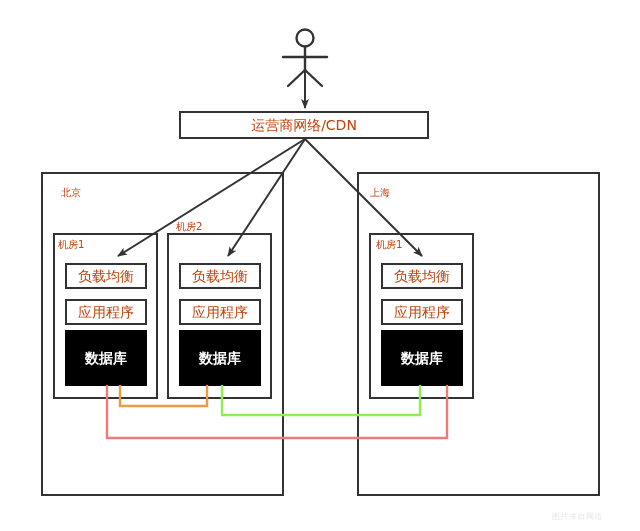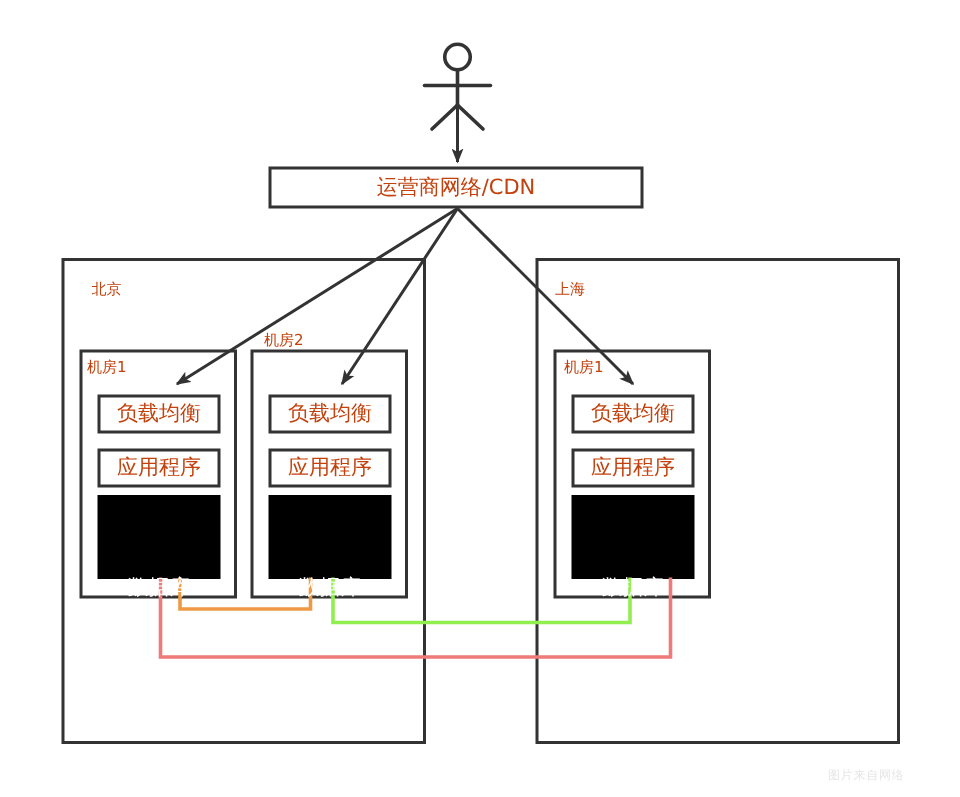--- a/index.html
+++ b/index.html
@@ -56,26 +56,25 @@
   #label-room-sh1 { left: 376px; top: 238px; }
   
   .lbl-comp {
     font-size: 14px;
     text-align: center;
     line-height: 22px;
     height: 22px;
   }
   .lbl-db {
     font-size: 14px;
-    font-weight: normal;
+    font-weight: bold;
     color: #ffffff;
     text-align: center;
     line-height: 54px;
     height: 54px;
-    margin-top: 34px;
   }
   .watermark {
     position: absolute;
     left: 552px;
     top: 511px;
     font-size: 8px;
     color: #e6e6e6;
     letter-spacing: 0.5px;
     user-select: none;
   }

